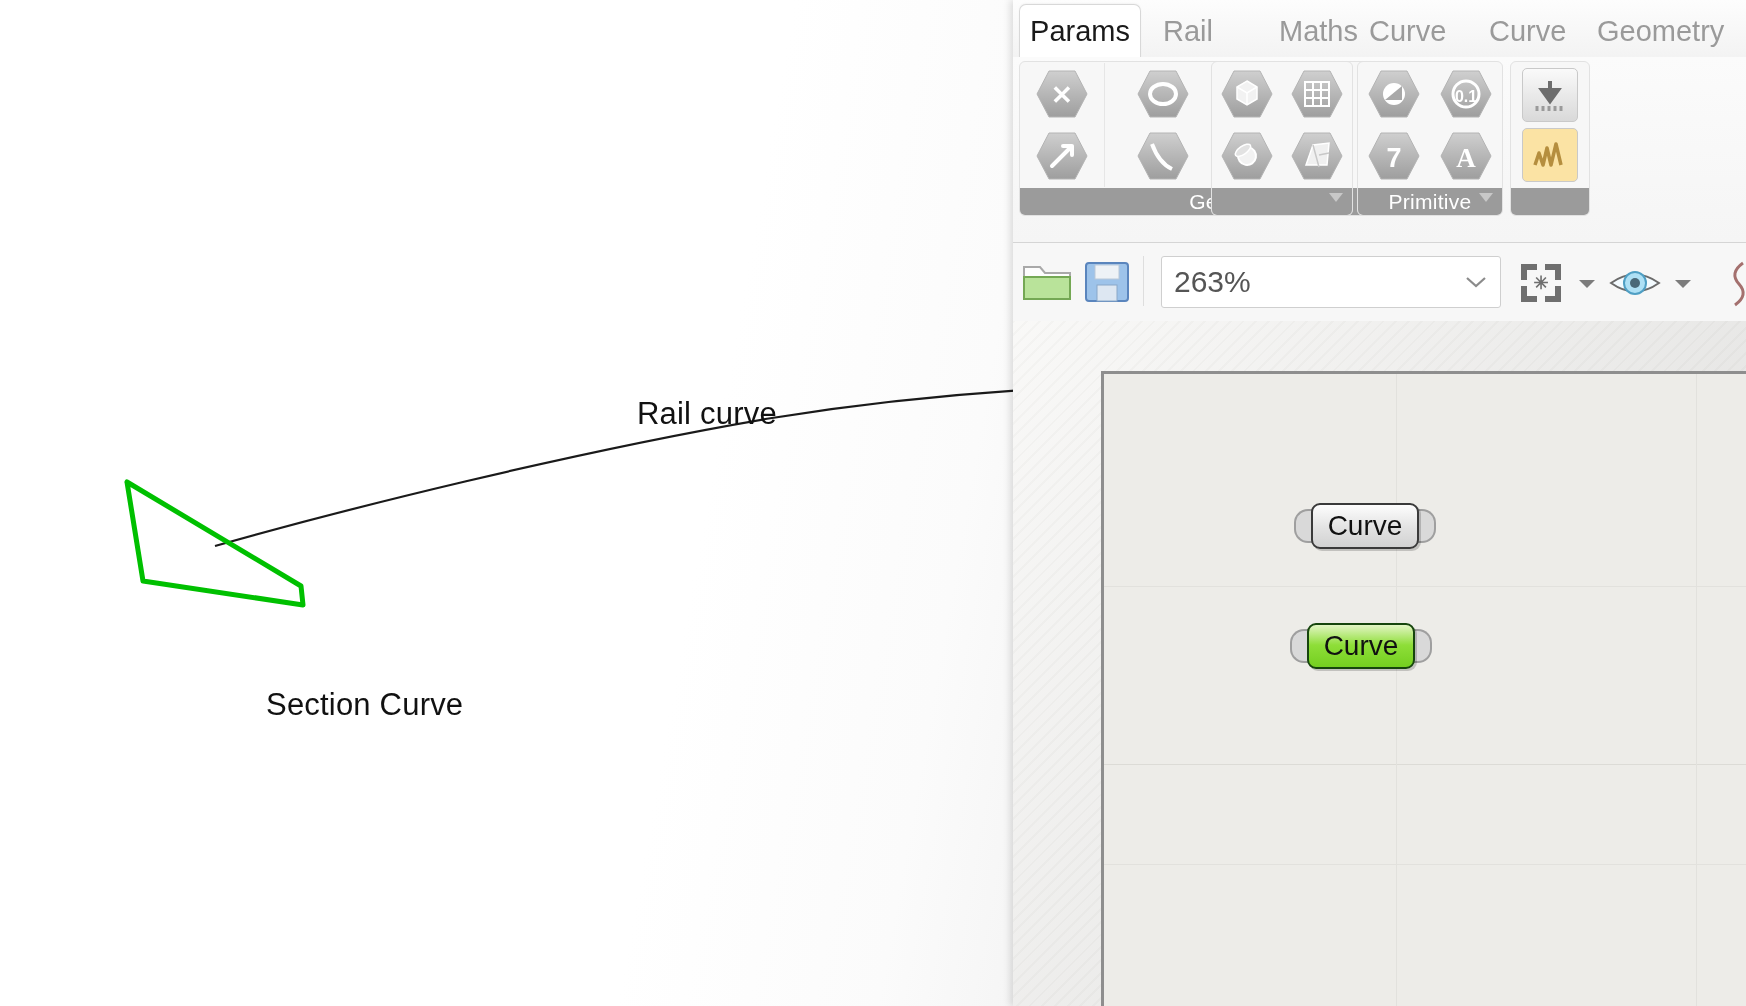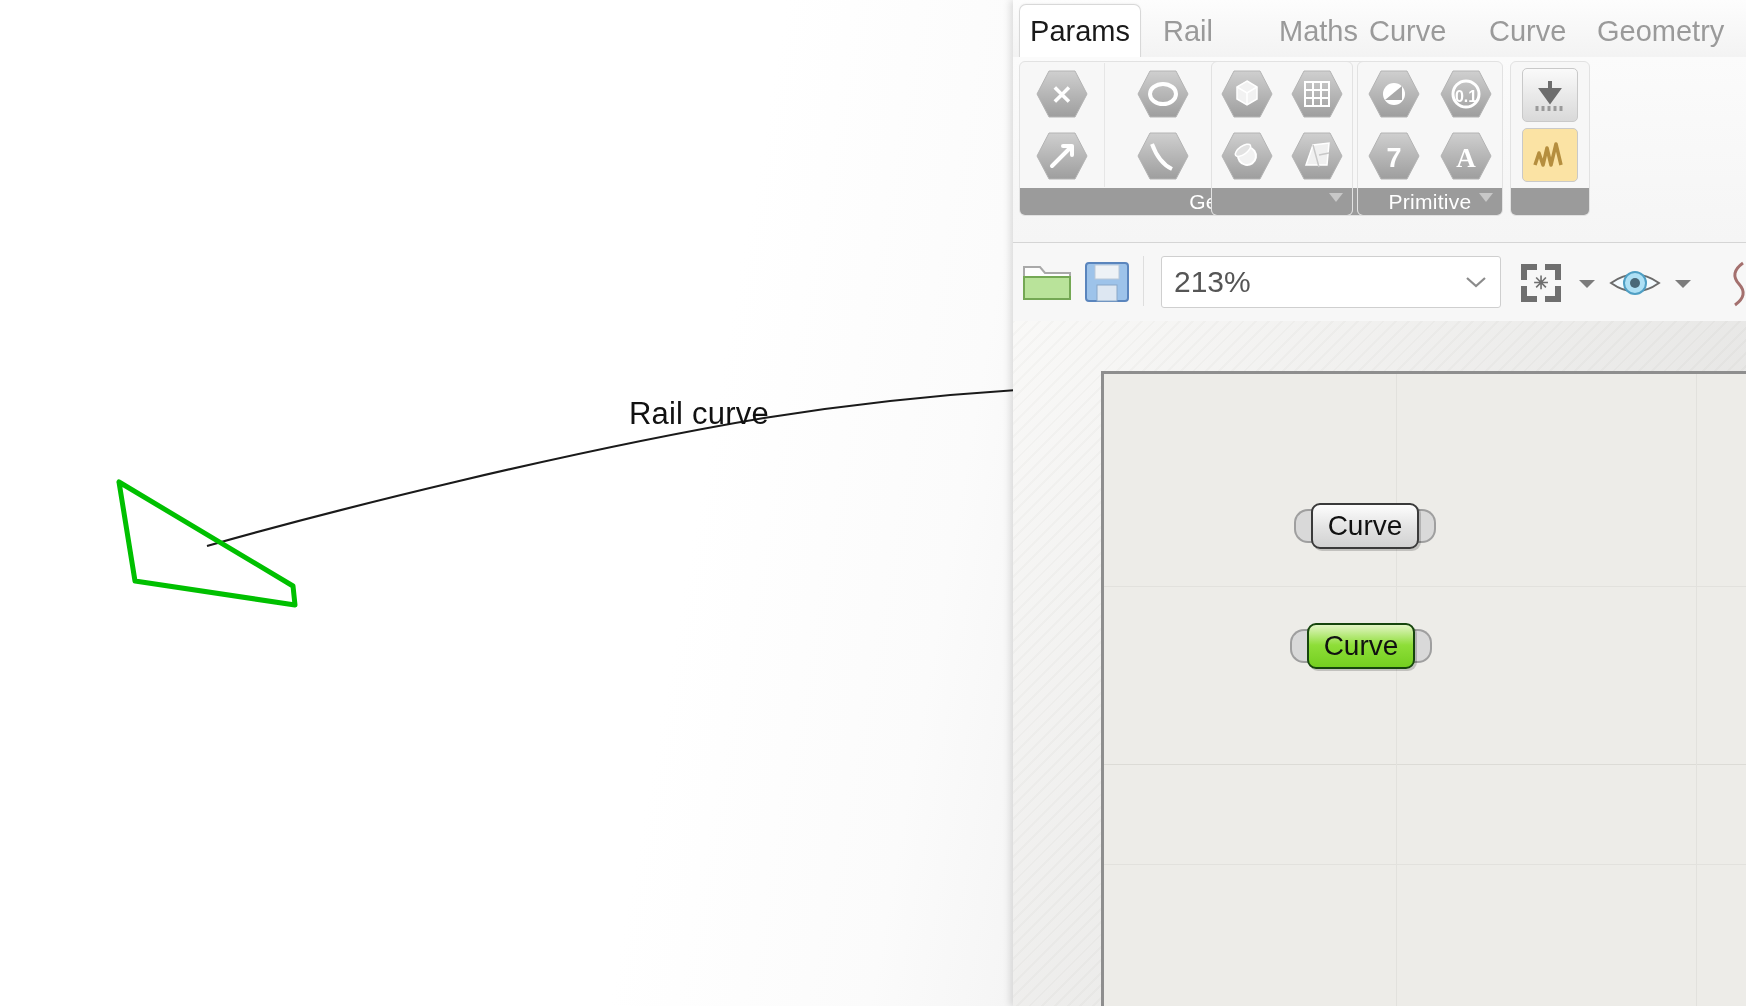--- a/index.html
+++ b/index.html
@@ -6,21 +6,21 @@
   body{
     width:1746px;height:1006px;
     background:#ffffff;
     font-family:"Liberation Sans", sans-serif;
     overflow:hidden;
     position:relative;
   }
 
   
   #diagram{
-    position:absolute;left:4px;top:0;width:1126px;height:1006px;
+    position:absolute;left:12px;top:0;width:1126px;height:1006px;
     background:linear-gradient(100deg,#ffffff 0%,#ffffff 60%,#fbfbfb 80%,#f2f2f2 96%,#e9e9e9 100%);
     overflow:hidden;
     text-align:right;
   }
   #diagram-svg{position:absolute;left:0;top:0;width:1013px;height:1006px;}
   .diag-label{
     position:absolute;
     font-family:"Liberation Sans", sans-serif;
     font-size:31px;
     color:#111111;
@@ -207,20 +207,21 @@
 
 <div id="diagram">
   <svg id="diagram-svg" viewBox="0 0 1013 1006">
 
     <path d="M 203 546 C 330 510 560 452 760 418 C 860 402 950 394 1013 390" fill="none" stroke="#1a1a1a" stroke-width="2.2"></path>
 
     <polygon points="115,482 288,590 291,605 130,582" fill="none" stroke="#00c000" stroke-width="5" stroke-linejoin="miter" style="display:none"></polygon>
     <polyline points="115,482 289,586 291,605 131,581 115,482" fill="none" stroke="#00c000" stroke-width="5" stroke-linejoin="round" stroke-linecap="round"></polyline>
   </svg>
   <div class="diag-label" id="label-rail">Rail curve</div>
+  <div class="diag-label" id="label-section">Section Curve</div>
 </div>
 
 <div id="gh">
 
   <div id="tabstrip">
     <div class="tab active" style="left:6px;width:122px;">
       <span>Params</span>
     </div>
     <div class="tab" style="left:136px;">
       <span>Rail</span>
@@ -433,21 +434,21 @@
     <div style="position:absolute;left:66px;top:10px;width:56px;height:58px;display:flex;align-items:center;justify-content:center;">
       <svg width="48" height="46" viewBox="0 0 48 46">
           <rect x="3" y="4" width="42" height="38" rx="3" fill="#9dc3ea" stroke="#5a85bd" stroke-width="2"></rect>
           <rect x="12" y="6" width="24" height="14" fill="#eef2f6" stroke="#b9c8d8"></rect>
           <rect x="14" y="26" width="20" height="16" fill="#dde7f2" stroke="#8aa8c8"></rect>
         </svg>
     </div>
     <div class="tb-sep" style="position:absolute;left:130px;top:13px;"></div>
 
     <div id="zoomfield" style="left:148px;">
-      <span id="zoomvalue">213%</span>
+      <span id="zoomvalue">263%</span>
       <svg style="margin-right:12px;" width="24" height="16" viewBox="0 0 24 16">
           <path d="M3 4 L12 12 L21 4" fill="none" stroke="#8b8b8b" stroke-width="2.2"></path>
         </svg>
     </div>
 
     <div style="position:absolute;left:502px;top:16px;width:52px;height:48px;display:flex;align-items:center;justify-content:center;">
       <svg width="48" height="46" viewBox="0 0 48 46">
           <g fill="#6f6f6f">
         <path d="M4 4 h16 v6 H10 v10 H4 Z"></path>
             <path d="M44 4 h-16 v6 h10 v10 h6 Z"></path>

